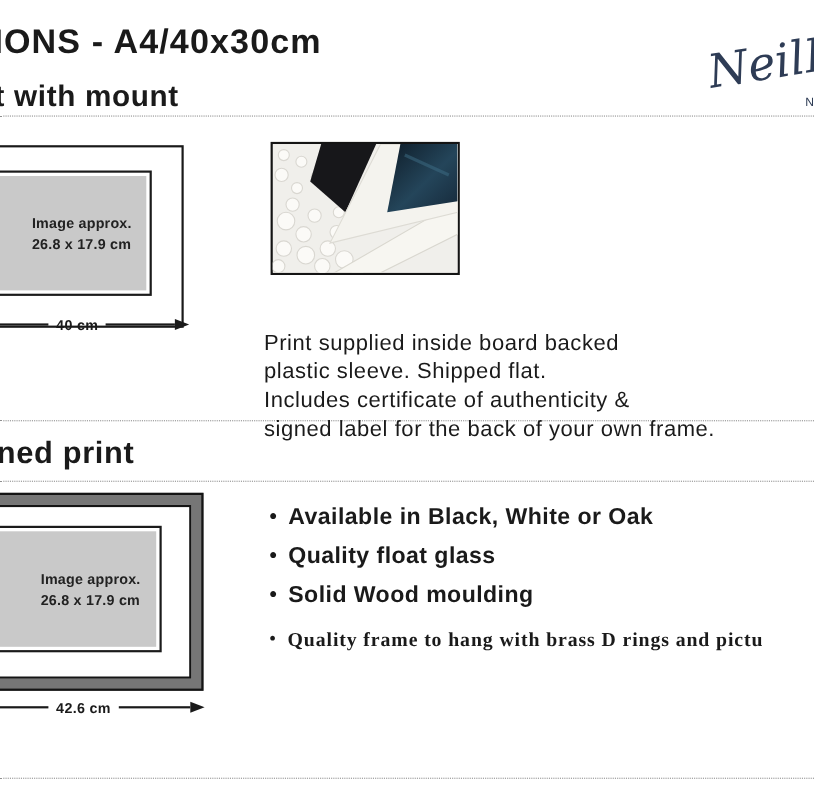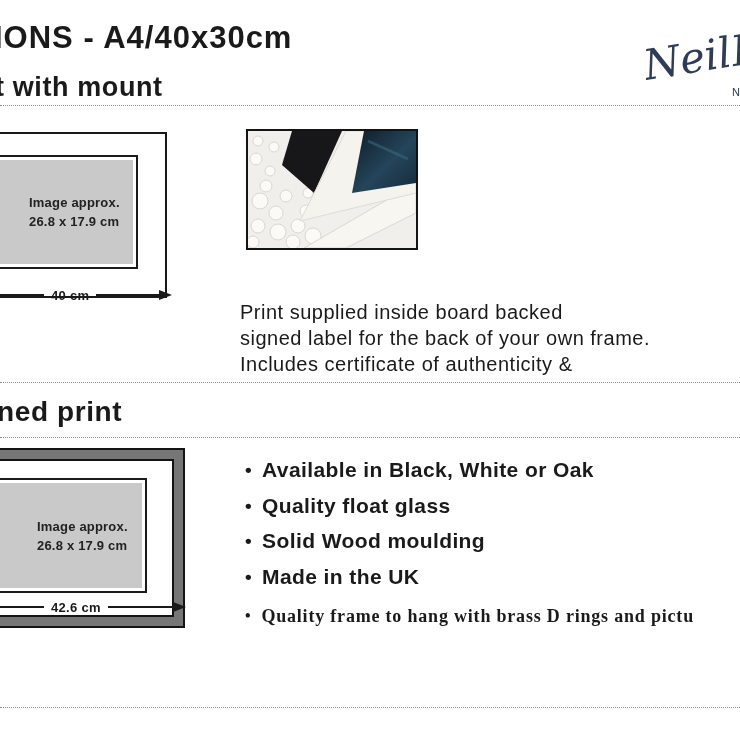--- a/index.html
+++ b/index.html
@@ -33,21 +33,21 @@
   .imgbox.f .gray{padding-left:34px;}
 
   
   .arrow{position:absolute;height:14px;display:flex;align-items:center;}
   .arrow .ln{height:2px;background:#1a1a1a;}
   .arrow .seg1{width:44px;}
   .arrow .seg2{flex:1;}
   .arrow .lbl{font-size:13px;font-weight:700;padding:0 7px;white-space:nowrap;letter-spacing:.3px;}
   .arrow .ah{width:0;height:0;border-left:13px solid #1a1a1a;border-top:5px solid transparent;border-bottom:5px solid transparent;}
   .arrow.a1{left:0;top:288px;width:172px;}
-  .arrow.a2{left:0;top:600px;width:186px;}
+  .arrow.a2{left:0;top:636px;width:186px;}
 
   
   .photo{position:absolute;left:246px;top:129px;width:172px;height:121px;
     border:2px solid #141414;box-sizing:border-box;background:#f0efeb;}
 
   
   .para1{position:absolute;left:240px;top:263px;font-size:20px;line-height:26px;letter-spacing:.5px;white-space:nowrap;margin-top:36px;}
   .para1 span{display:block;}
 
   
@@ -136,22 +136,23 @@
           <stop offset="1" stop-color="#16293a"></stop>
         </linearGradient>
       </defs>
       <polygon points="116,0 168,0 168,52 104,62" fill="url(#pg)"></polygon>
       <polyline points="120,10 160,28" stroke="#3d6d86" stroke-width="3" fill="none" opacity="0.5"></polyline>
     </svg>
   </div>
 
   <div class="para1">
     <span>Print supplied inside board backed</span>
+    <span>plastic sleeve. Shipped flat.</span>
+    <span>Includes certificate of authenticity &amp;</span>
     <span>signed label for the back of your own frame.</span>
-    <span>Includes certificate of authenticity &amp;</span>
   </div>
 
   <div class="h3">ned print</div>
 
   <div class="frame-outer">
     <div class="frame-mount"></div>
   </div>
 
   <div class="imgbox f">
     <div class="gray">
@@ -170,22 +171,19 @@
   <div class="bullets">
     <div class="bullet">
         <span>Available in Black, White or Oak</span>
       </div>
     <div class="bullet">
         <span>Quality float glass</span>
       </div>
     <div class="bullet">
         <span>Solid Wood moulding</span>
       </div>
-    <div class="bullet">
-        <span>Made in the UK</span>
-      </div>
     <div class="bullet small">
         <span>Quality frame to hang with brass D rings and pictu</span>
       </div>
   </div>
 
 
 </div>
 
 </body></html>

